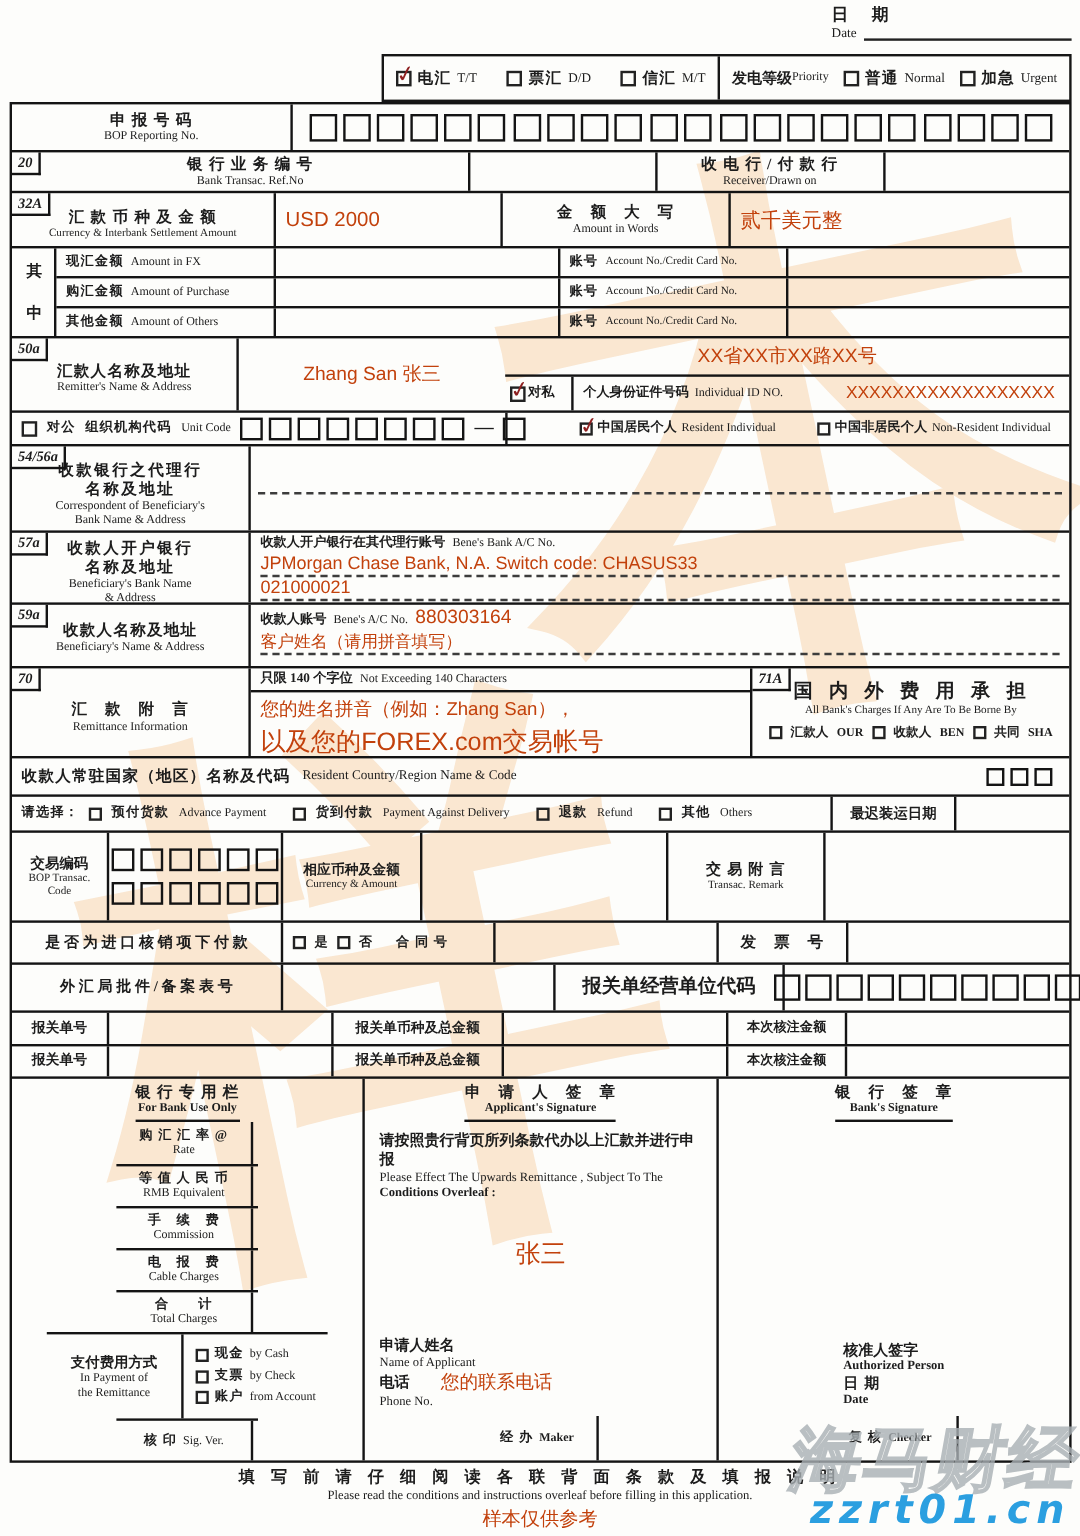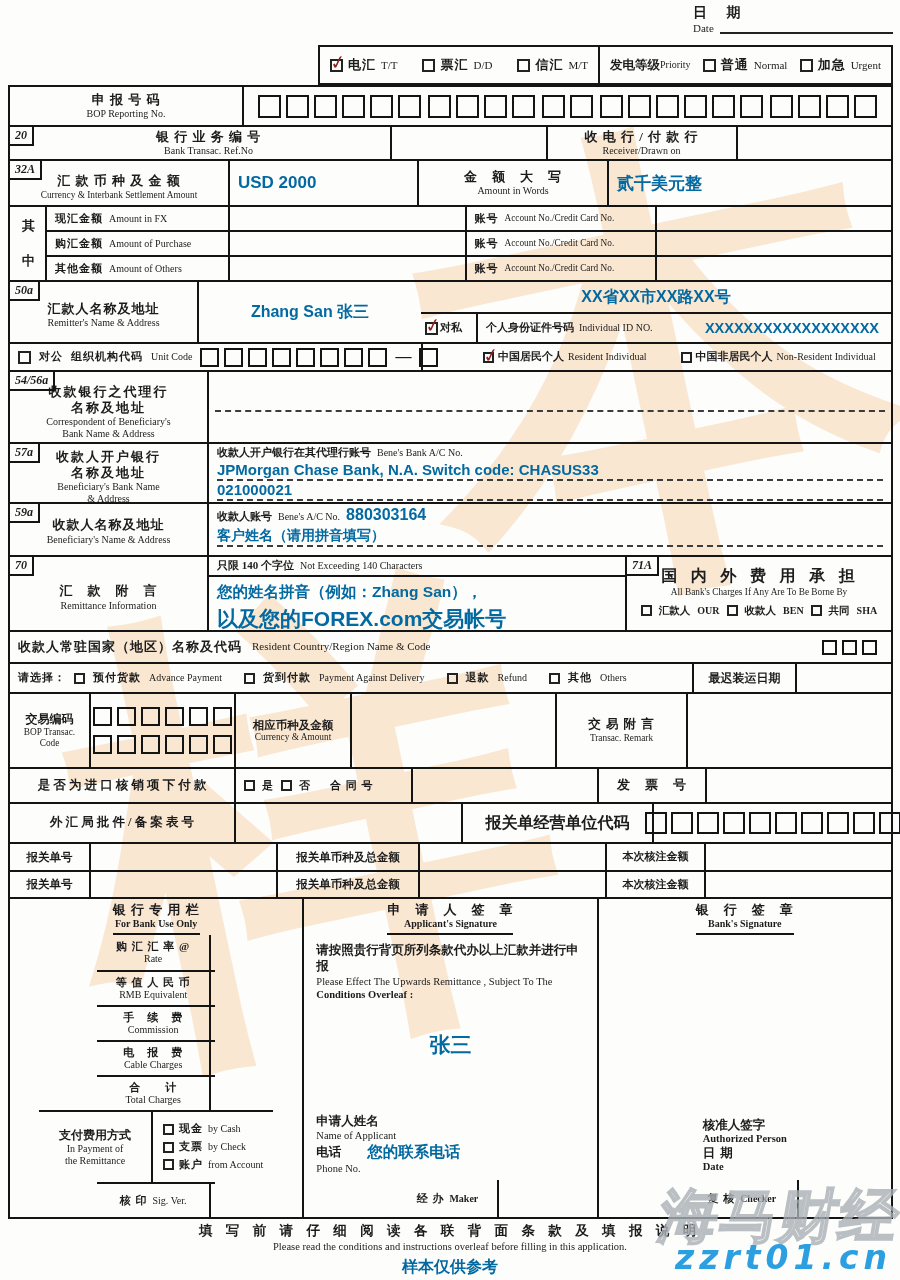--- a/index.html
+++ b/index.html
@@ -31,21 +31,21 @@
   .r{display:flex;align-items:stretch;}
   .r + .r{border-top:2px solid #141414;}
   .c{display:flex;flex-direction:column;justify-content:center;align-items:center;min-width:0;position:relative;padding:1px 2px;}
   .c + .c{border-left:2px solid #141414;}
   .hrow{flex-direction:row;justify-content:flex-start;align-items:center;gap:6px;padding:0 8px;}
   .left{align-items:flex-start;}
   .cn{font-size:13px;font-weight:700;letter-spacing:1px;line-height:1.25;white-space:nowrap;}
   .en{font-size:10px;line-height:1.2;white-space:nowrap;}
   .sm{font-size:11px;}
   .xs{font-size:9.3px;}
-  .red{color:#0369a1;font-family:"Liberation Sans","DejaVu Sans",sans-serif;font-weight:700;}
+  .red{color:#c2410c;font-family:"Liberation Sans","DejaVu Sans",sans-serif;font-weight:400;}
   .numbox{position:absolute;left:0;top:0;border-right:2px solid #141414;border-bottom:2px solid #141414;
           font-style:italic;font-weight:700;font-size:12px;padding:0 5px;line-height:17px;}
   .cb{display:inline-block;width:13px;height:13px;border:2px solid #222;position:relative;flex:none;}
   .cb.small{width:11px;height:11px;}
   .cb.checked::after{content:"✓";position:absolute;left:-2px;top:-10px;font-size:19px;color:#8e1f1f;font-weight:700;
                      transform:rotate(-10deg);font-family:"DejaVu Sans",sans-serif;}
   .bxg{display:flex;gap:5px;align-items:center;}
   .bx{width:23px;height:23px;border:2px solid #141414;flex:none;}
   .bxg.md .bx{width:19px;height:19px;}
   .bxg.sm .bx{width:15px;height:15px;}

